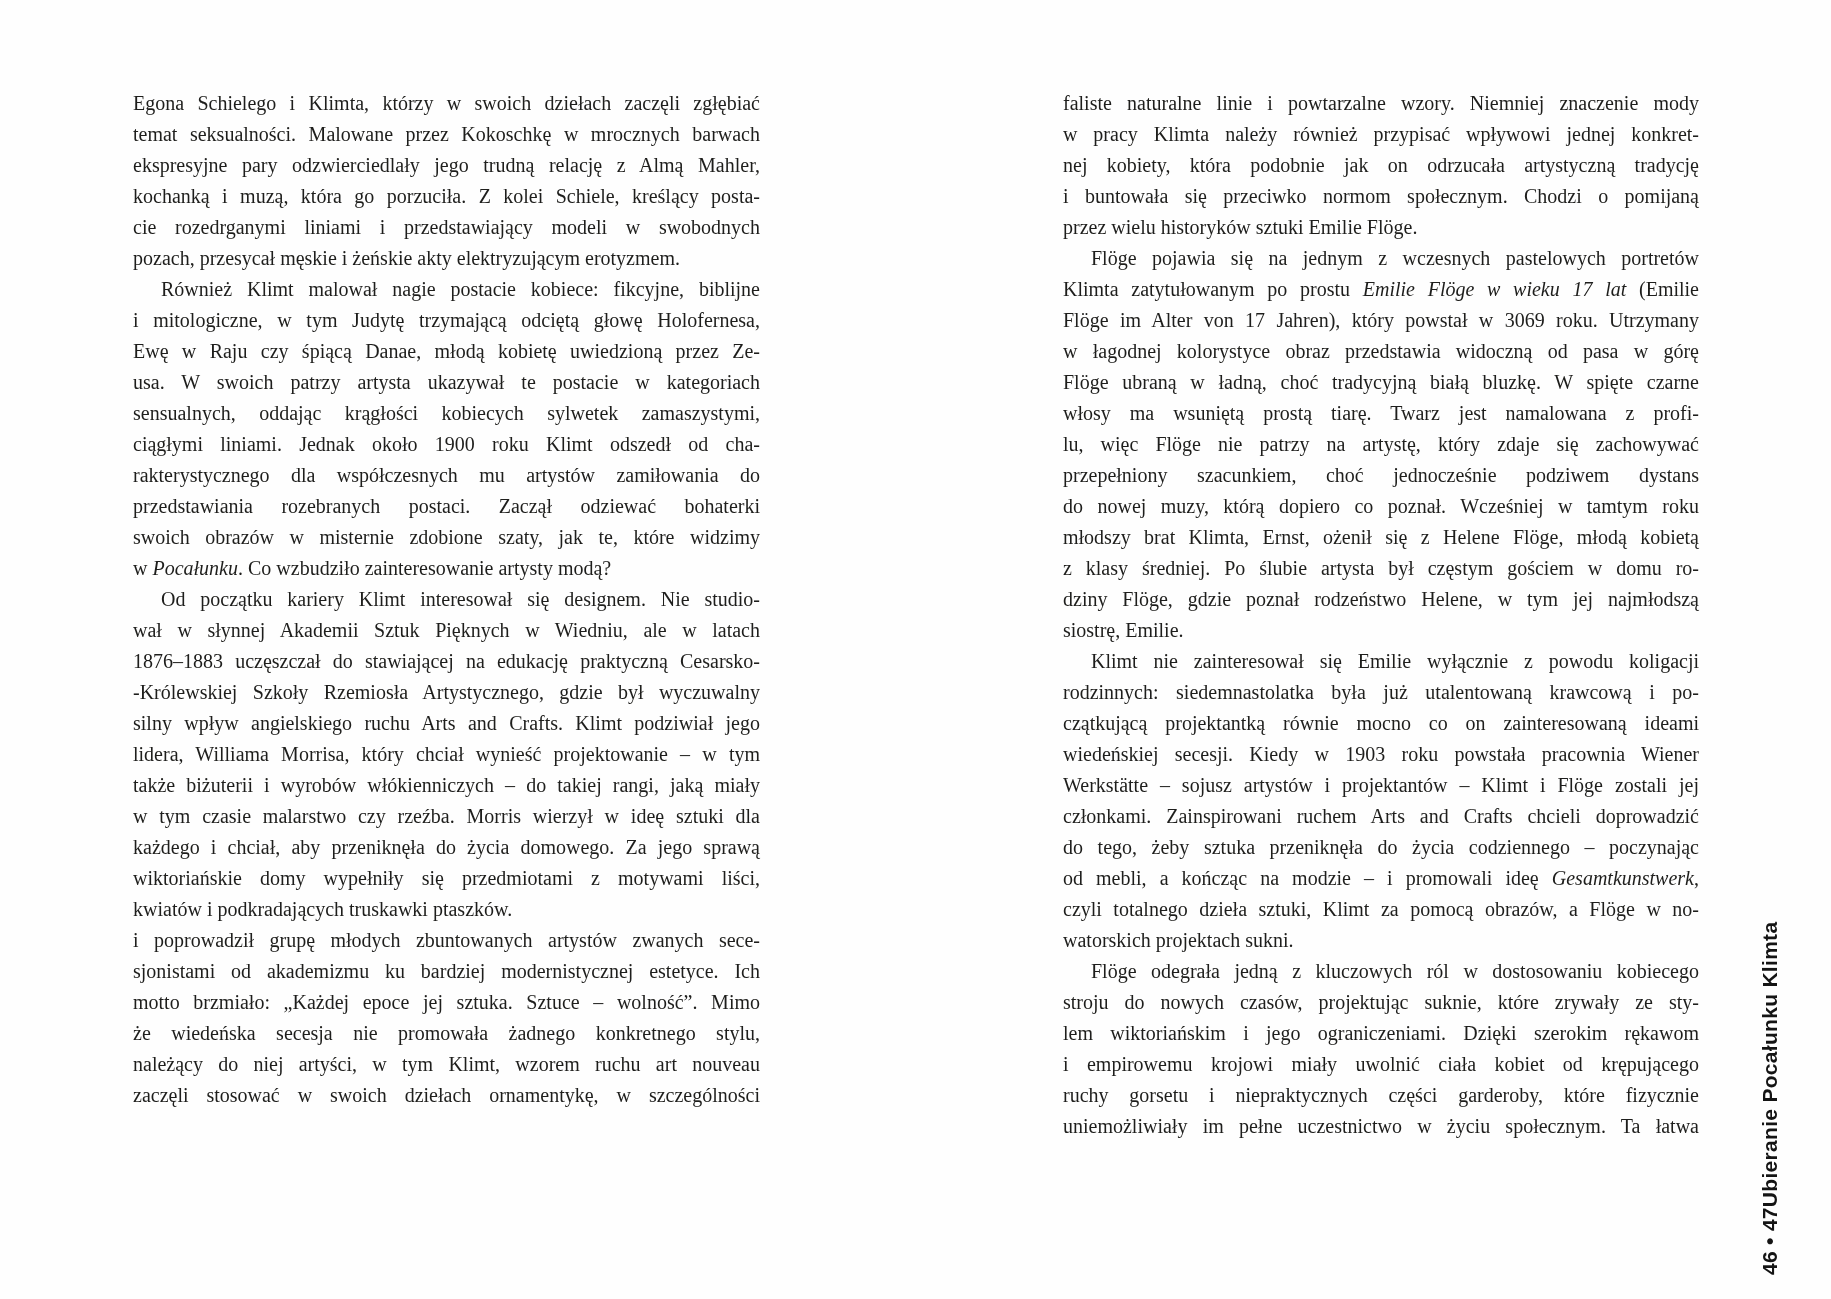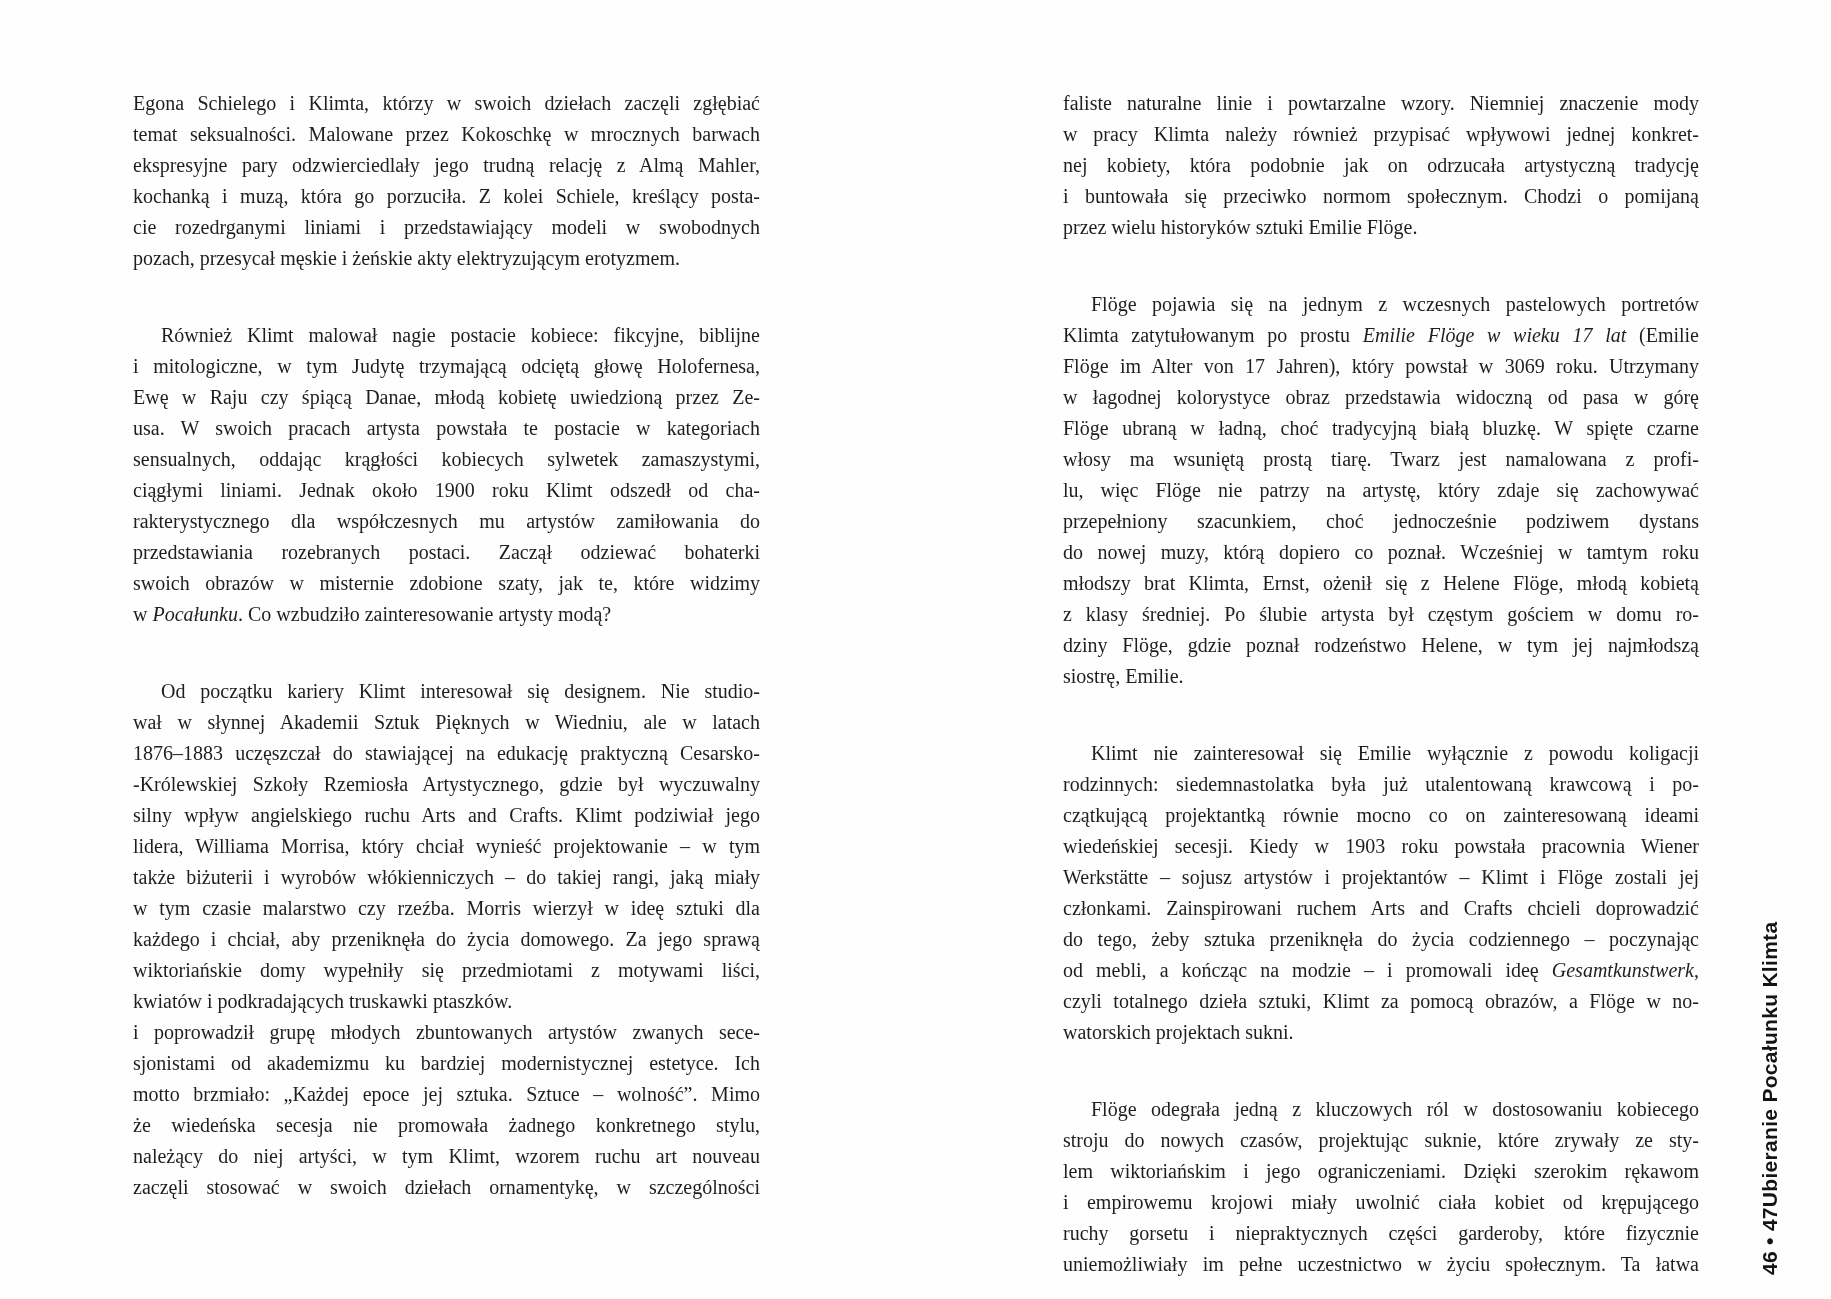--- a/index.html
+++ b/index.html
@@ -25,21 +25,21 @@
   }
   .col-left  { left: 133px; width: 627px; }
   .col-right { left: 1063px; width: 636px; }
 
   .line {
     text-align: justify;
     text-align-last: justify;
     white-space: normal;
   }
   .line.endline { text-align-last: left; }
-  .line.indent  { text-indent: 28px; margin-top: 46px; }
+  .line.indent  { text-indent: 28px; }
   .line i { font-style: italic; }
 
   .sidebar-vertical {
     position: absolute;
     left: 1758px;
     top: 1275px;
     width: 337px;
     transform: rotate(-90deg);
     transform-origin: 0 0;
     display: flex;
@@ -61,21 +61,21 @@
   <div class="text-column col-left">
       <div class="line">Egona Schielego i Klimta, którzy w swoich dziełach zaczęli zgłębiać</div>
       <div class="line">temat seksualności. Malowane przez Kokoschkę w mrocznych barwach</div>
       <div class="line">ekspresyjne pary odzwierciedlały jego trudną relację z Almą Mahler,</div>
       <div class="line">kochanką i muzą, która go porzuciła. Z kolei Schiele, kreślący posta-</div>
       <div class="line">cie rozedrganymi liniami i przedstawiający modeli w swobodnych</div>
       <div class="line endline">pozach, przesycał męskie i żeńskie akty elektryzującym erotyzmem.</div>
       <div class="line indent">Również Klimt malował nagie postacie kobiece: fikcyjne, biblijne</div>
       <div class="line">i mitologiczne, w tym Judytę trzymającą odciętą głowę Holofernesa,</div>
       <div class="line">Ewę w Raju czy śpiącą Danae, młodą kobietę uwiedzioną przez Ze-</div>
-      <div class="line">usa. W swoich pracach artysta powstała te postacie w kategoriach</div>
+      <div class="line">usa. W swoich patrzy artysta ukazywał te postacie w kategoriach</div>
       <div class="line">sensualnych, oddając krągłości kobiecych sylwetek zamaszystymi,</div>
       <div class="line">ciągłymi liniami. Jednak około 1900 roku Klimt odszedł od cha-</div>
       <div class="line">rakterystycznego dla współczesnych mu artystów zamiłowania do</div>
       <div class="line">przedstawiania rozebranych postaci. Zaczął odziewać bohaterki</div>
       <div class="line">swoich obrazów w misternie zdobione szaty, jak te, które widzimy</div>
       <div class="line endline">w <i>Pocałunku</i>. Co wzbudziło zainteresowanie artysty modą?</div>
       <div class="line indent">Od początku kariery Klimt interesował się designem. Nie studio-</div>
       <div class="line">wał w słynnej Akademii Sztuk Pięknych w Wiedniu, ale w latach</div>
       <div class="line">1876–1883 uczęszczał do stawiającej na edukację praktyczną Cesarsko-</div>
       <div class="line">-Królewskiej Szkoły Rzemiosła Artystycznego, gdzie był wyczuwalny</div>

